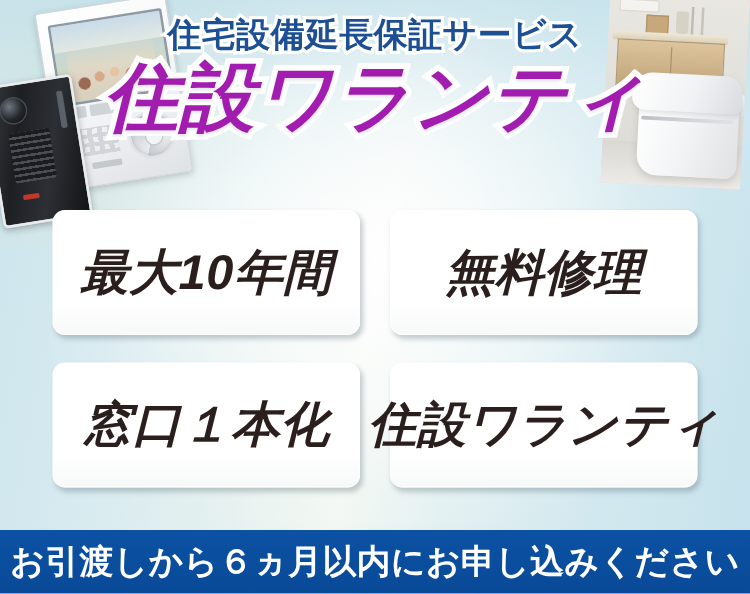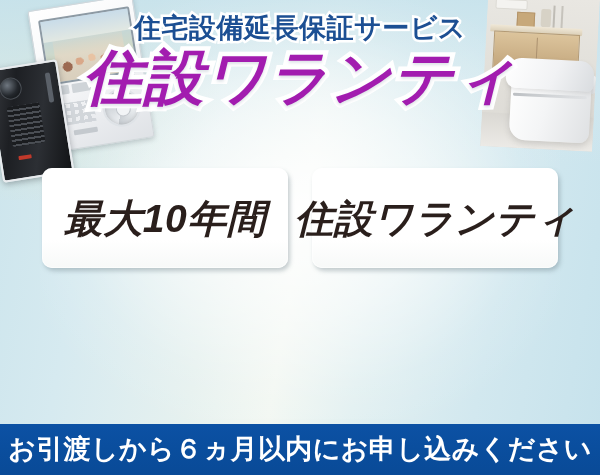--- a/index.html
+++ b/index.html
@@ -445,20 +445,26 @@
   <div class="headline-wrap">
     <div class="subtitle">住宅設備延長保証サービス</div>
     <div class="maintitle">住設ワランティ</div>
   </div>
 
   <div class="features">
     <div class="card">
       <span class="card-label">最大10年間</span>
     </div>
     <div class="card">
+      <span class="card-label">無料修理</span>
+    </div>
+    <div class="card">
+      <span class="card-label">窓口１本化</span>
+    </div>
+    <div class="card">
       <span class="card-label">住設ワランティ</span>
     </div>
   </div>
 
   <div class="bottom-bar">
     <span class="bottom-text">お引渡しから６ヵ月以内にお申し込みください</span>
   </div>
 
 </div>
 

